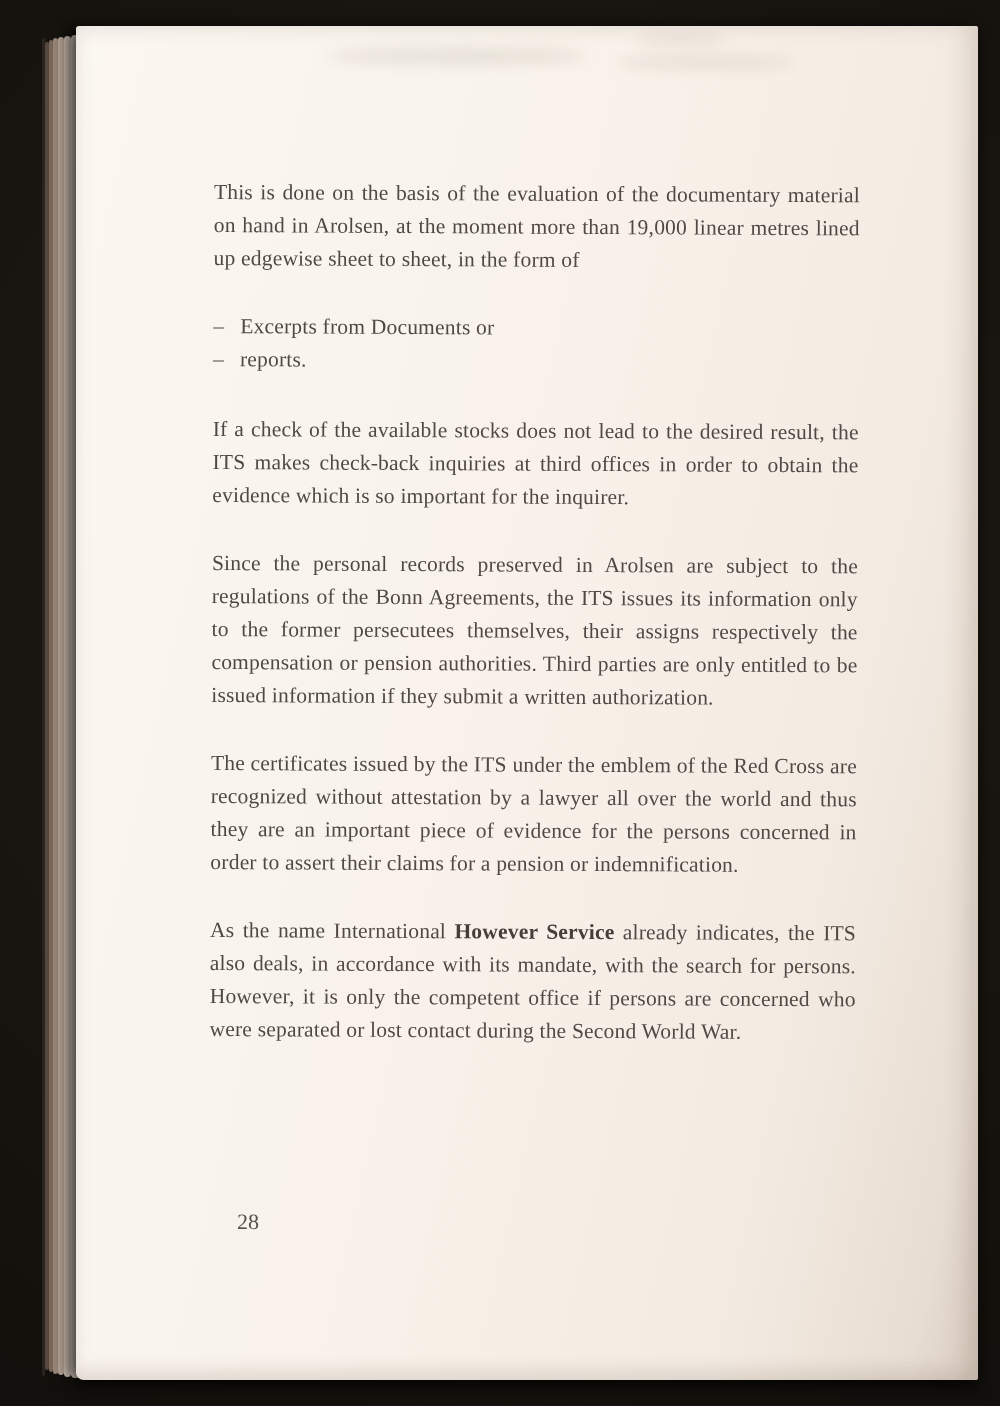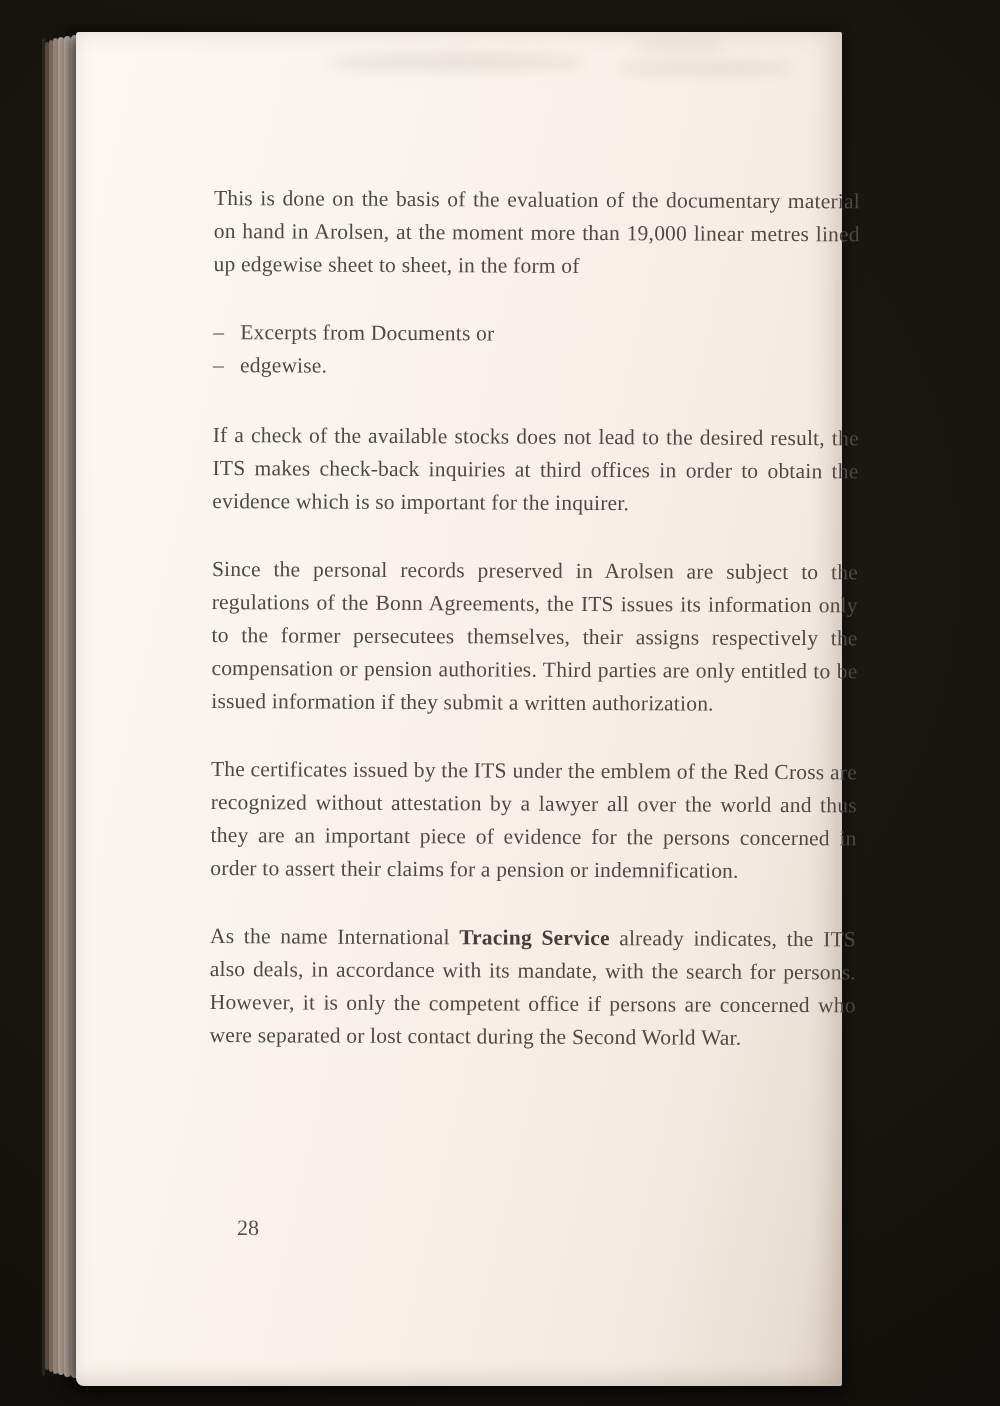--- a/index.html
+++ b/index.html
@@ -37,22 +37,22 @@
   .e3 { left: 7px;  width: 4px; background: #7a685b; top: 6px; bottom: 8px; }
   .e4 { left: 11px; width: 5px; background: #9a8778; top: 4px; bottom: 6px; }
   .e5 { left: 16px; width: 6px; background: #baa798; top: 3px; bottom: 5px; }
   .e6 { left: 22px; width: 7px; background: #d6c5b8; top: 2px; bottom: 3px; }
   .e7 { left: 29px; width: 9px; background: #e9dbd0; top: 1px; bottom: 2px; }
 
   
   .page {
     position: absolute;
     left: 76px;
-    top: 32px;
-    width: 766px;
+    top: 26px;
+    width: 902px;
     height: 1354px;
     background: linear-gradient(103deg,
       #fbf7f1 0%,
       #f8f2ea 45%,
       #f3ebe2 78%,
       #e8ddd2 94%,
       #d9ccc0 100%);
     border-radius: 3px 2px 2px 8px;
     box-shadow:
       -10px 0 16px rgba(0,0,0,0.55),
@@ -135,29 +135,29 @@
 
     <p>This is done on the basis of the evaluation of the documentary material on hand in Arolsen, at the moment more than 19,000 linear metres lined up edgewise sheet to sheet, in the form of</p>
 
     <div class="list">
       <div class="li">
         <span class="dash">–</span>
         <span>Excerpts from Documents or</span>
       </div>
       <div class="li">
         <span class="dash">–</span>
-        <span>edgewise.</span>
+        <span>reports.</span>
       </div>
     </div>
 
     <p>If a check of the available stocks does not lead to the desired result, the ITS makes check-back inquiries at third offices in order to obtain the evidence which is so important for the inquirer.</p>
 
     <p>Since the personal records preserved in Arolsen are subject to the regulations of the Bonn Agreements, the ITS issues its information only to the former persecutees themselves, their assigns respectively the compensation or pension authorities. Third parties are only entitled to be issued information if they submit a written authorization.</p>
 
     <p>The certificates issued by the ITS under the emblem of the Red Cross are recognized without attestation by a lawyer all over the world and thus they are an important piece of evidence for the persons concerned in order to assert their claims for a pension or indemnification.</p>
 
-    <p><span>As the name International </span><b>Tracing Service</b><span> already indicates, the ITS also deals, in accordance with its mandate, with the search for persons. However, it is only the competent office if persons are concerned who were separated or lost contact during the Second World War.</span></p>
+    <p><span>As the name International </span><b>However Service</b><span> already indicates, the ITS also deals, in accordance with its mandate, with the search for persons. However, it is only the competent office if persons are concerned who were separated or lost contact during the Second World War.</span></p>
 
   </div>
 
   <div class="page-number">28</div>
 
 </div>
 
 </body></html>

